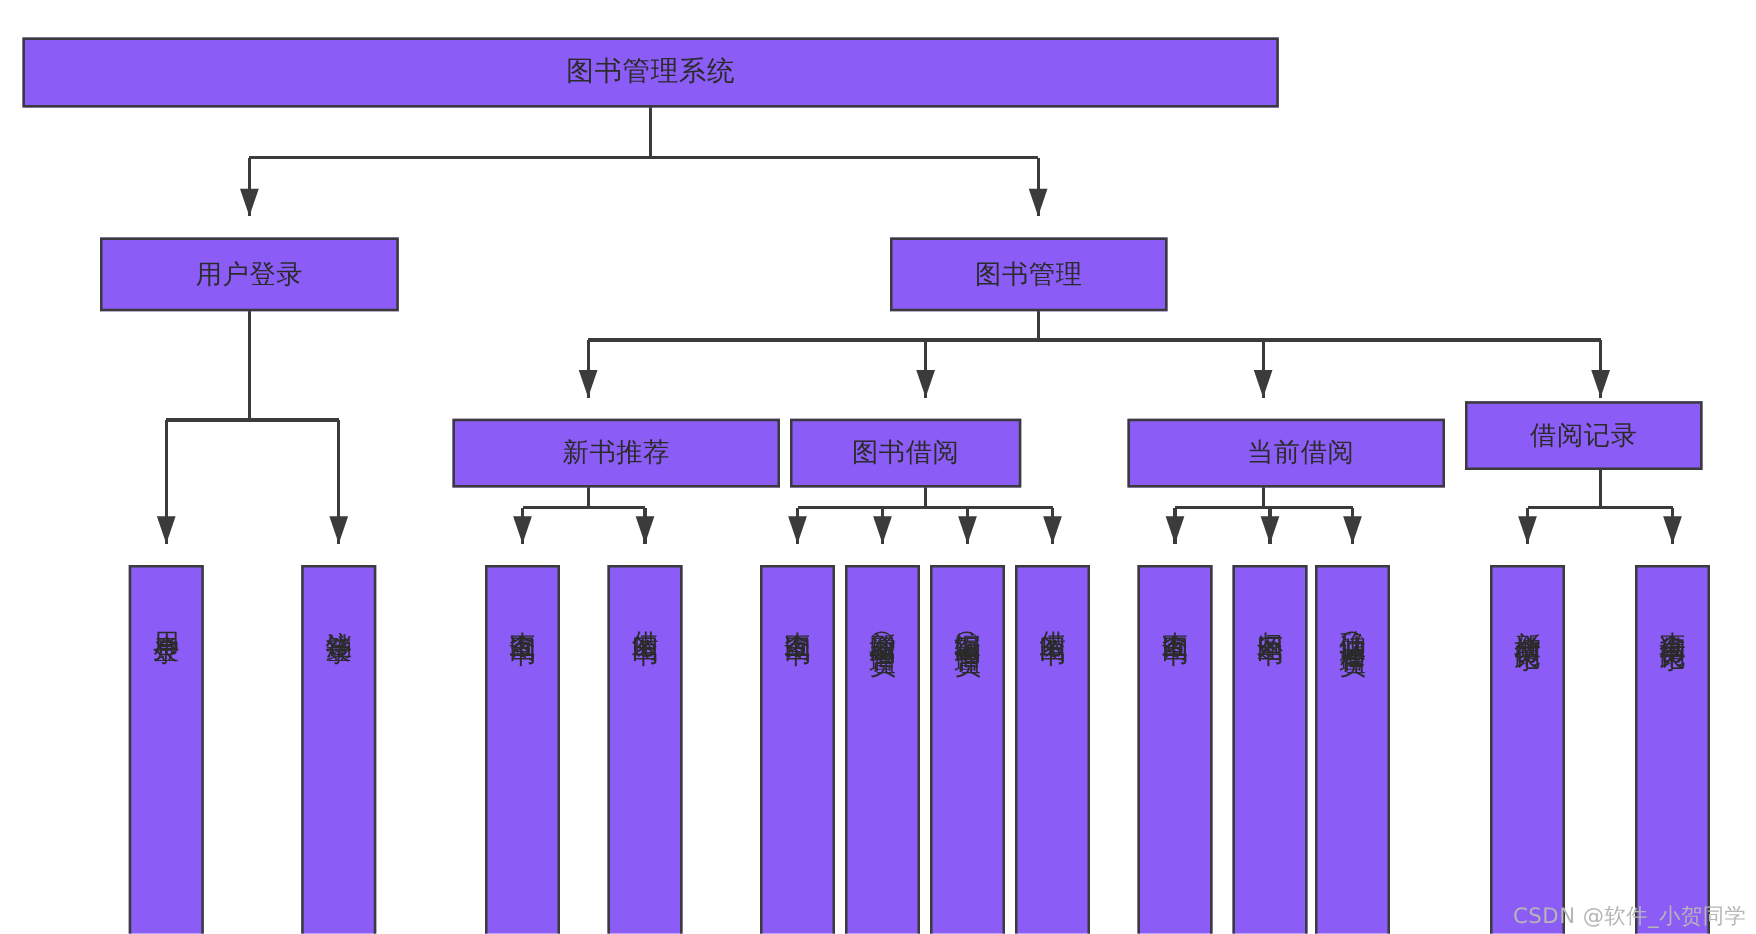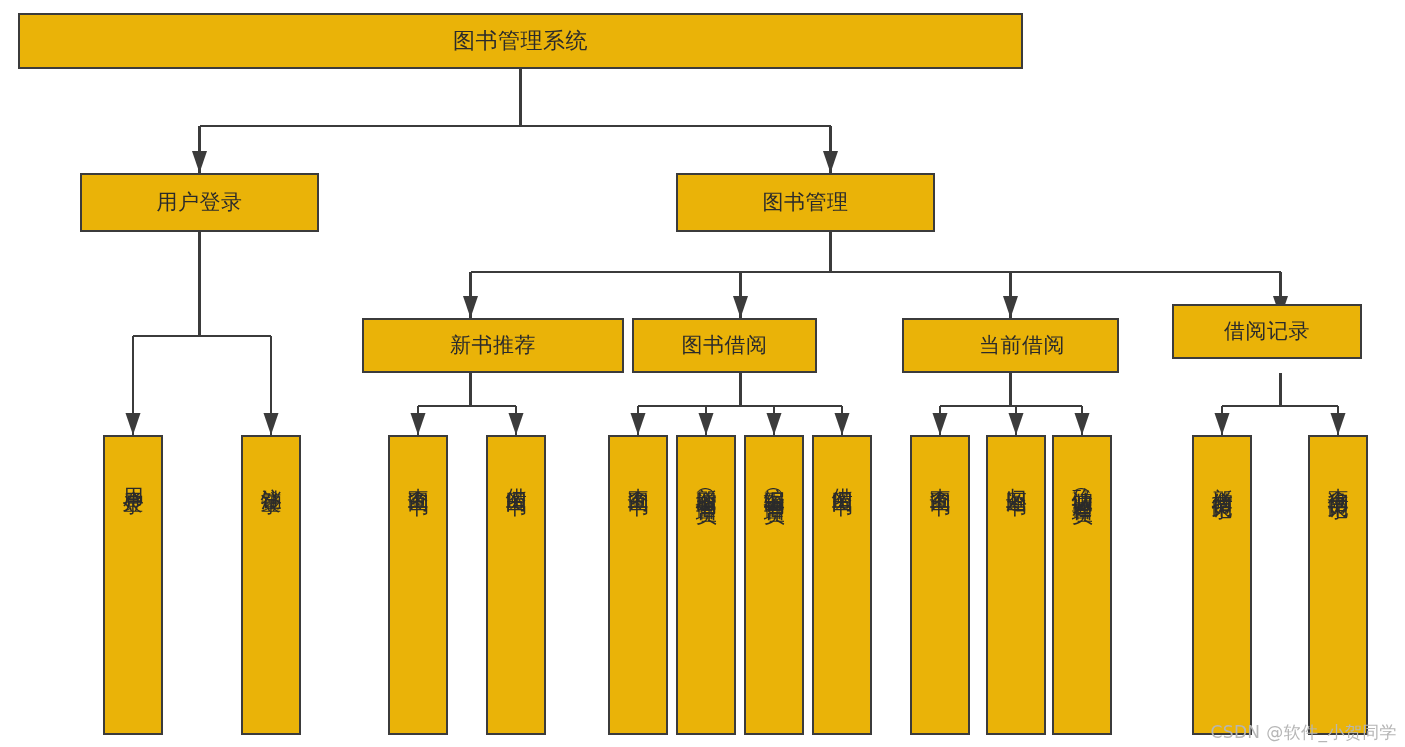--- a/index.html
+++ b/index.html
@@ -22,26 +22,27 @@
     position: absolute;
     left: 0;
     top: 0;
     width: 1405px;
     height: 747px;
     pointer-events: none;
   }
   .node {
     position: absolute;
     box-sizing: border-box;
-    background: #eab308;
+    background: #8b5cf6;
     border: 2.4px solid #3b3b3b;
     display: flex;
     align-items: center;
     justify-content: center;
     z-index: 2;
+    margin-top: 17px;
   }
   .node .label {
     color: #2b2b2b;
     font-size: 21px;
     line-height: 1.18;
     letter-spacing: 0.5px;
     white-space: nowrap;
     text-align: center;
   }
   .node.vertical {
@@ -131,30 +132,30 @@
       <path d="M 1330.5 413 L 1345.5 413 L 1338 435 Z" fill="#3b3b3b"></path>
     </svg>
 
   <div id="nodes-layer">
       <div class="node root" style="left: 18px; top: 13px; width: 1005px; height: 56px;">
         <span class="label">图书管理系统</span>
       </div>
       <div class="node level2" style="left: 80px; top: 173px; width: 239px; height: 59px;">
         <span class="label">用户登录</span>
       </div>
-      <div class="node level2" style="left: 676px; top: 173px; width: 259px; height: 59px;">
+      <div class="node level2" style="left: 712px; top: 173px; width: 222px; height: 59px;">
         <span class="label">图书管理</span>
       </div>
       <div class="node level3" style="left: 362px; top: 318px; width: 262px; height: 55px;">
         <span class="label">新书推荐</span>
       </div>
       <div class="node level3" style="left: 632px; top: 318px; width: 185px; height: 55px;">
         <span class="label">图书借阅</span>
       </div>
-      <div class="node level3" style="left: 902px; top: 318px; width: 217px; height: 55px; padding-left: 23px;">
+      <div class="node level3" style="left: 902px; top: 318px; width: 254px; height: 55px; padding-left: 23px;">
         <span class="label">当前借阅</span>
       </div>
       <div class="node level3" style="left: 1172px; top: 304px; width: 190px; height: 55px;">
         <span class="label">借阅记录</span>
       </div>
       <div class="node level4 vertical" style="left: 103px; top: 435px; width: 60px; height: 300px;">
         <span class="label">用户登录</span>
       </div>
       <div class="node level4 vertical" style="left: 241px; top: 435px; width: 60px; height: 300px;">
         <span class="label">注销登录</span>

